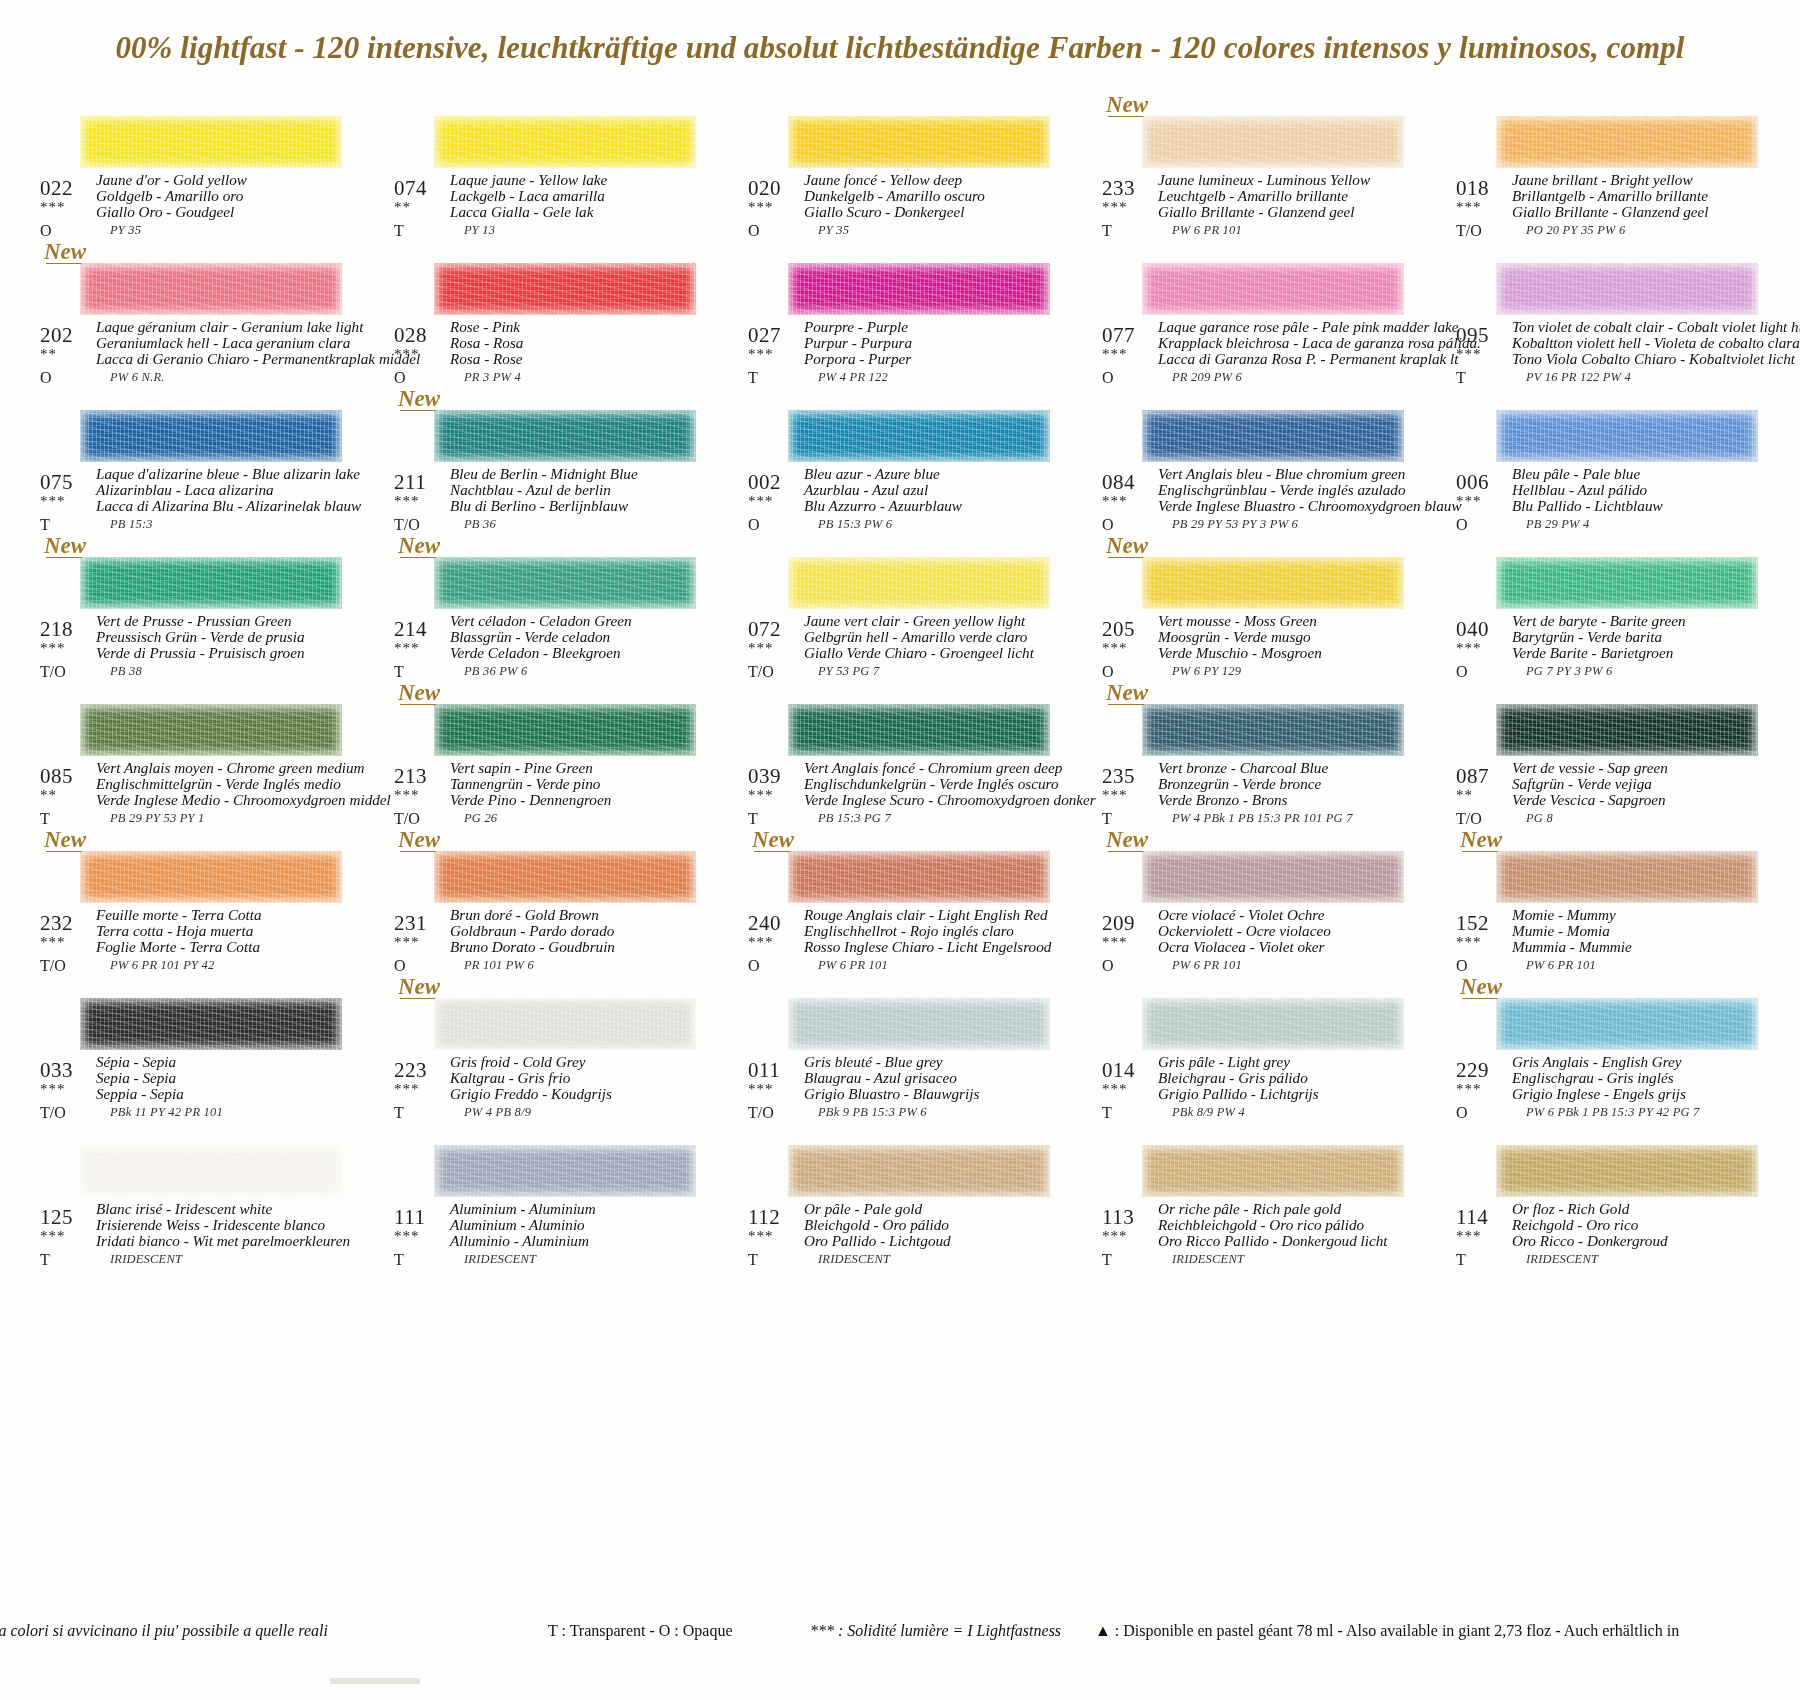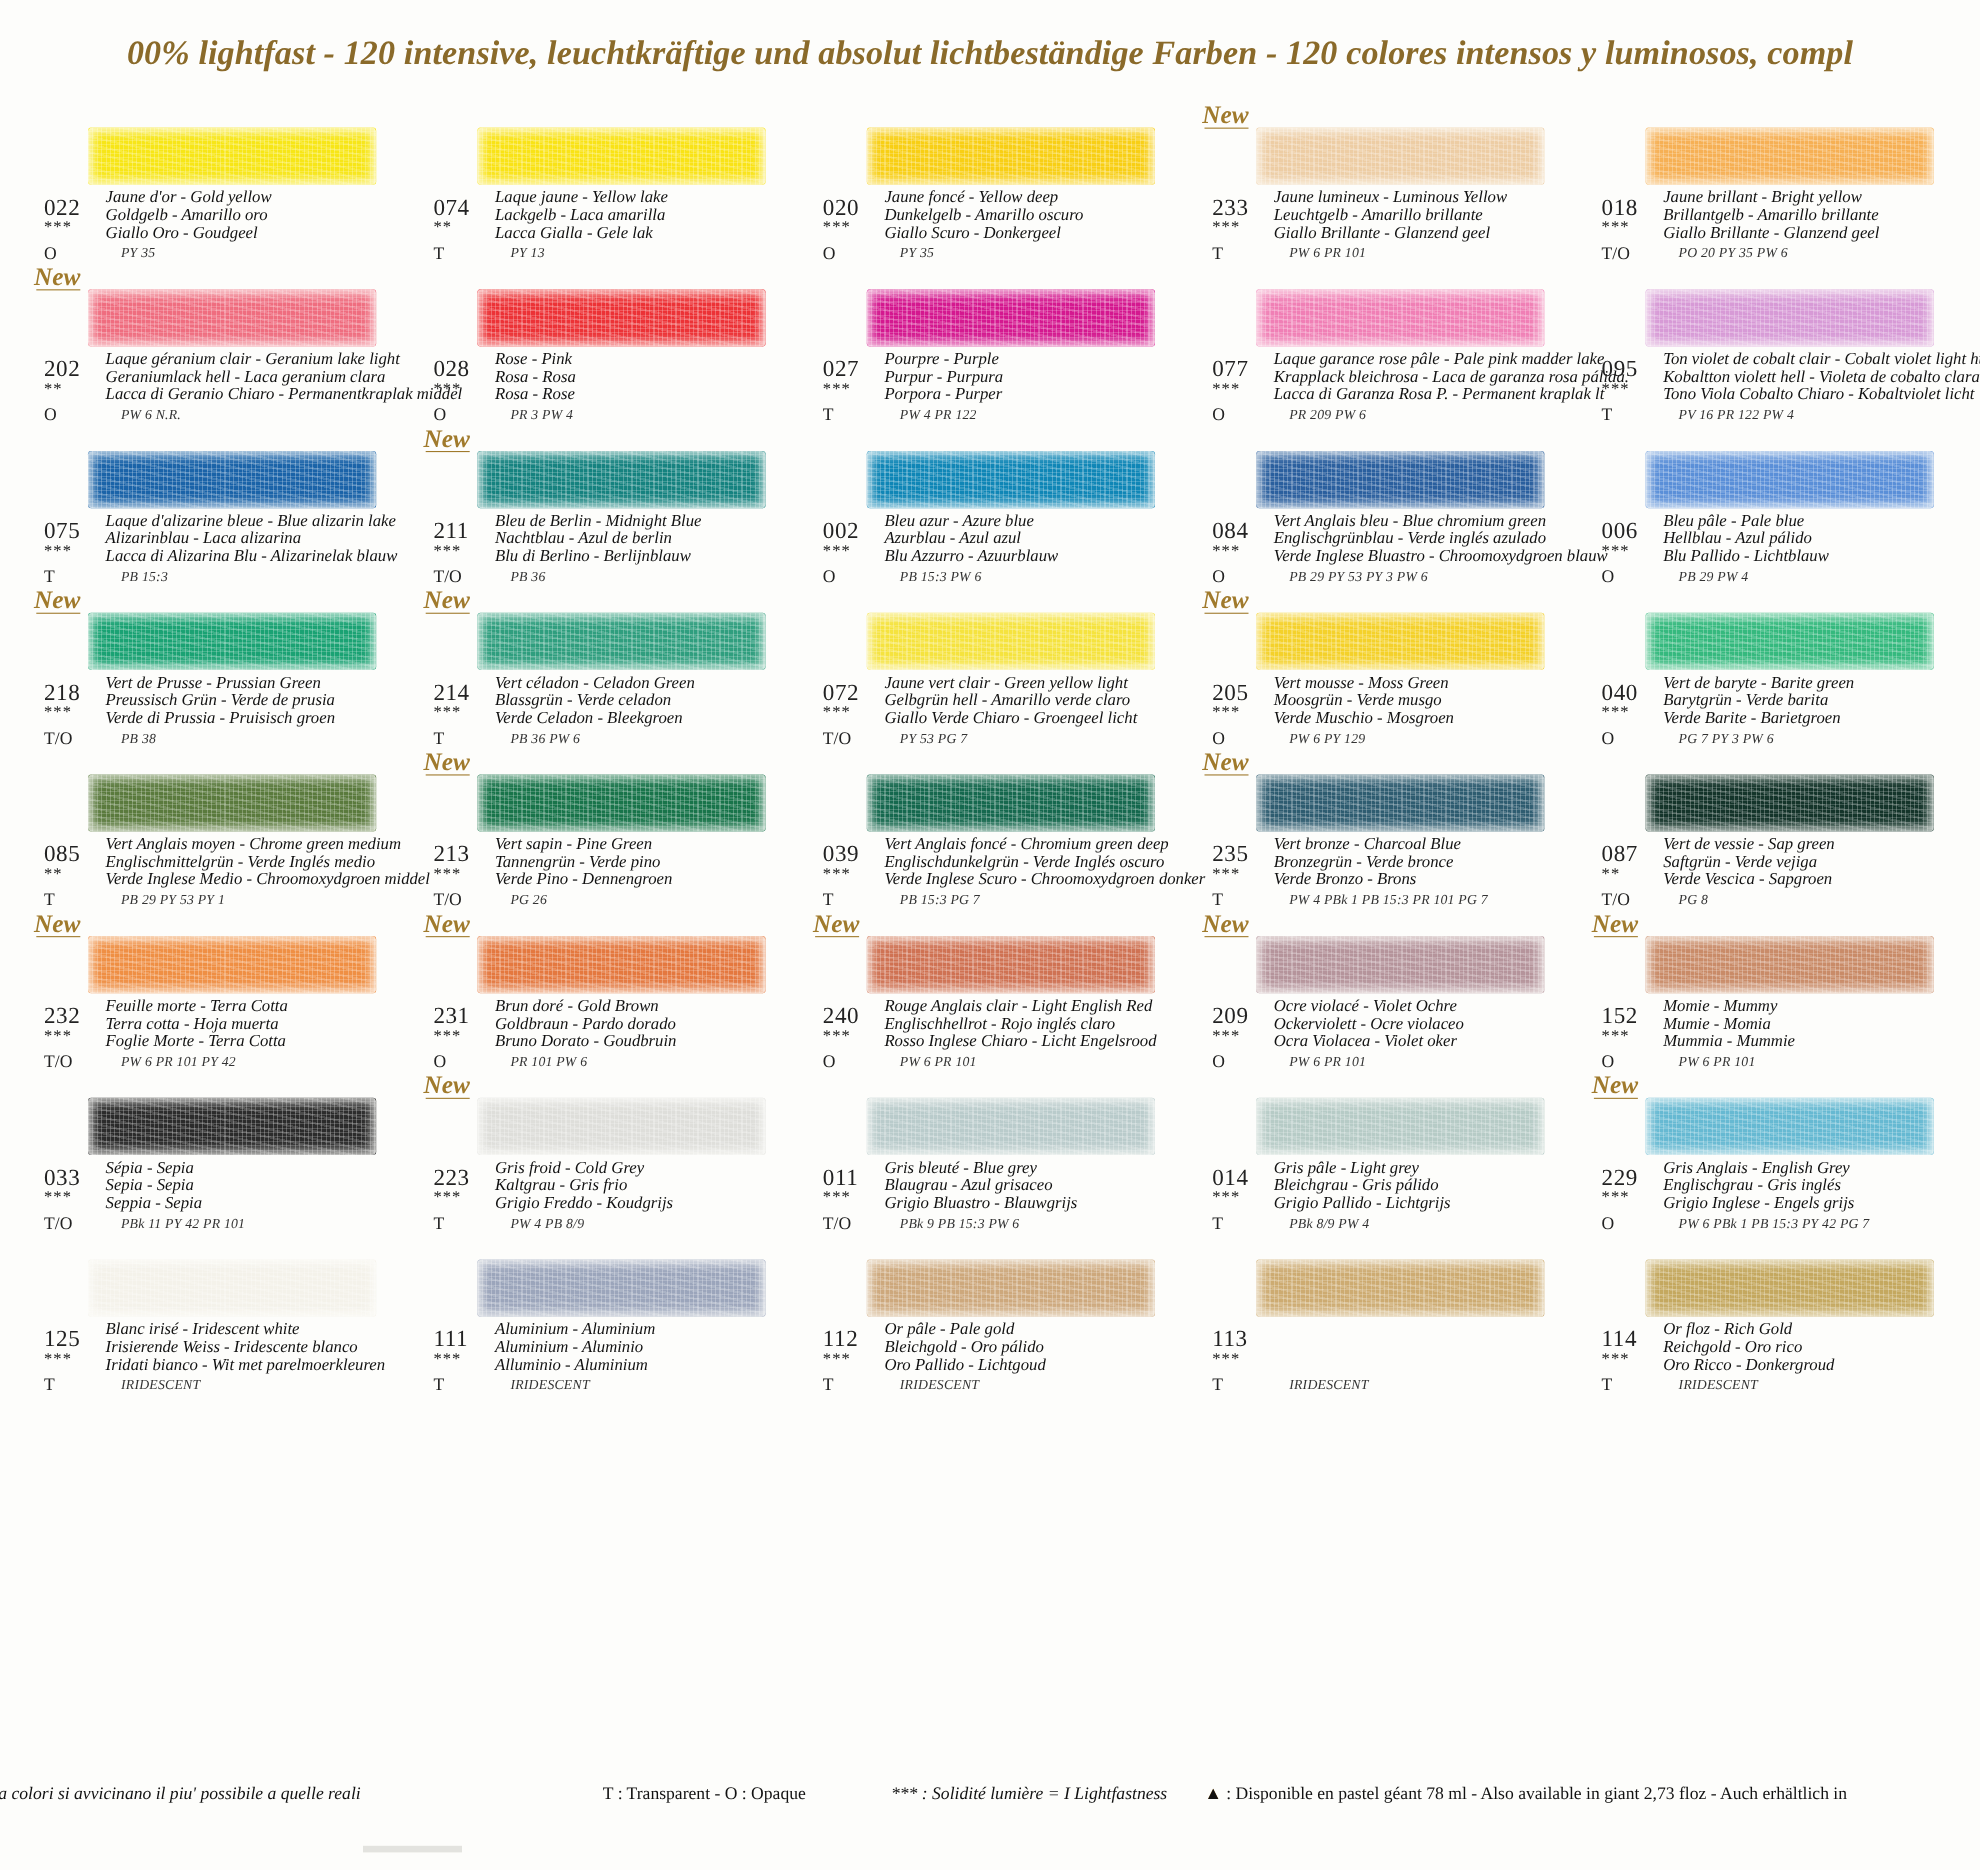--- a/index.html
+++ b/index.html
@@ -14,21 +14,21 @@
   }
 
   .grid{
     position:absolute;left:18px;top:92px;width:1772px;
     display:grid;grid-template-columns:repeat(5,354px);
     grid-auto-rows:147px;
   }
   .cell{position:relative;width:354px;height:147px;}
 
   .newtag{
-    position:absolute;left:13px;top:0px;font-style:italic;font-weight:bold;
+    position:absolute;left:26px;top:0px;font-style:italic;font-weight:bold;
     font-size:23px;color:#a07a2c;font-family:"Liberation Serif",serif;
   }
   .newtag:after{content:"";position:absolute;left:2px;bottom:1px;width:96%;height:1px;background:#a07a2c;}
 
   .swatch{
     position:absolute;left:62px;top:24px;width:262px;height:52px;
     border-radius:3px;
   }
   .swatch .tex{
     position:absolute;inset:0;border-radius:3px;
@@ -670,20 +670,25 @@
         <div class="pig">IRIDESCENT</div>
       </div>
       <div class="cell">
         <div class="swatch" style="background: rgb(205, 171, 113);">
           <div class="tex"></div>
           <div class="edge"></div>
         </div>
         <div class="code">113</div>
         <div class="stars">***</div>
         <div class="opacity">T</div>
+        <div class="names">
+          <div>Or riche pâle - Rich pale gold</div>
+          <div>Reichbleichgold - Oro rico pálido</div>
+          <div>Oro Ricco Pallido - Donkergoud licht</div>
+        </div>
         <div class="pig">IRIDESCENT</div>
       </div>
       <div class="cell">
         <div class="swatch" style="background: rgb(196, 168, 95);">
           <div class="tex"></div>
           <div class="edge"></div>
         </div>
         <div class="code">114</div>
         <div class="stars">***</div>
         <div class="opacity">T</div>

